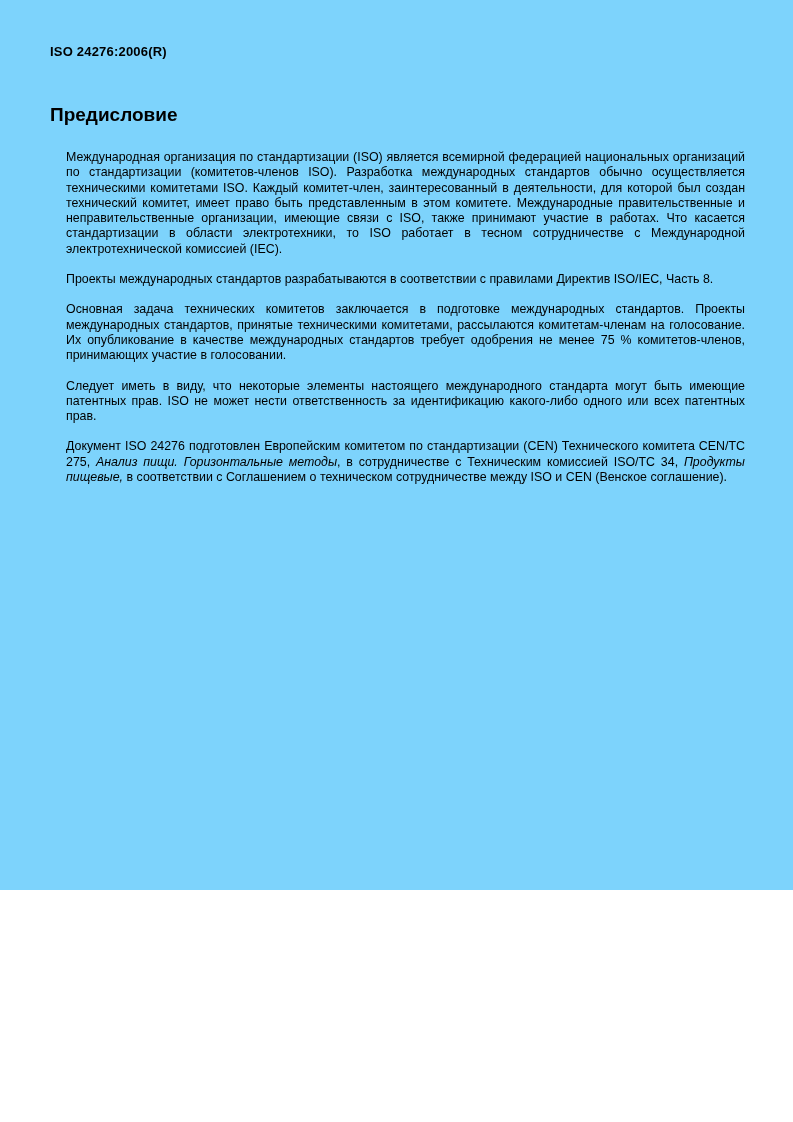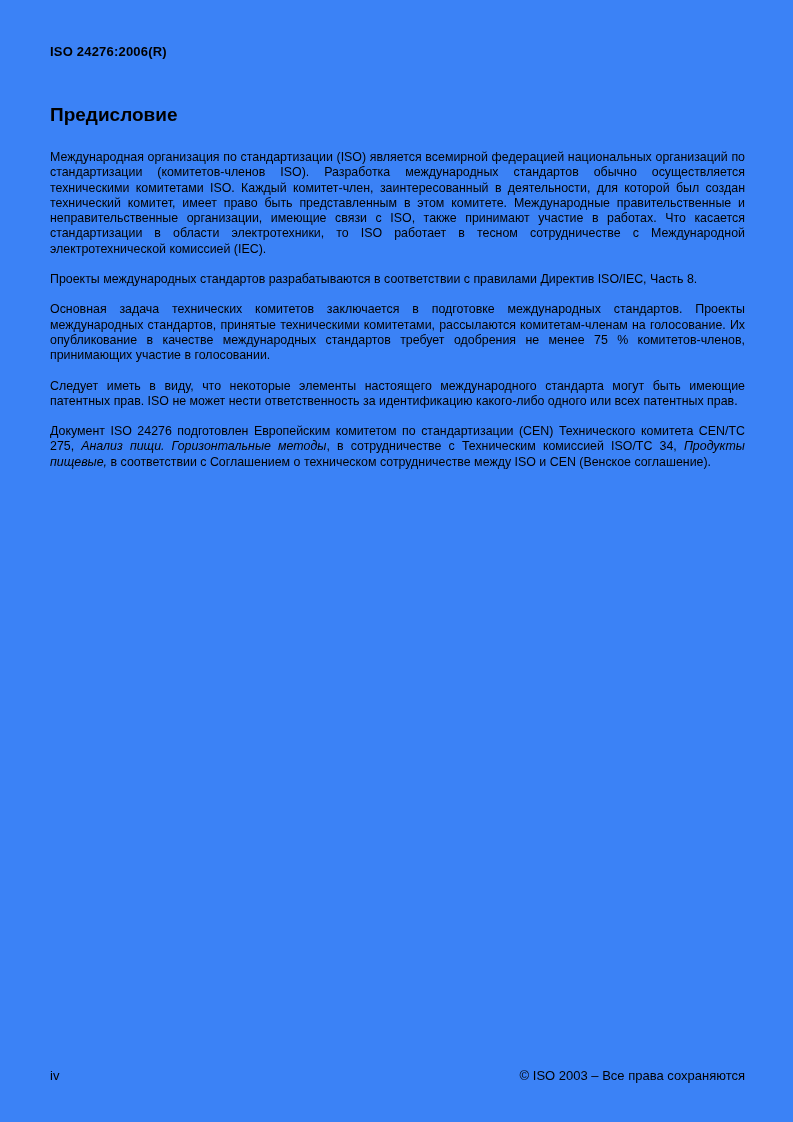--- a/index.html
+++ b/index.html
@@ -3,40 +3,40 @@
 <meta charset="utf-8">
 <style>
   html, body {
     margin: 0;
     padding: 0;
     background: #ffffff;
   }
   .page {
     position: relative;
     width: 793px;
-    height: 1122px;
-    background: #3b82f6;
+    height: 890px;
+    background: #7dd3fc;
     color: #000000;
     font-family: "Liberation Sans", sans-serif;
     box-sizing: border-box;
     padding: 44px 48px 0 50px;
     overflow: hidden;
   }
   .running-header {
     font-size: 13px;
     font-weight: bold;
     letter-spacing: 0.2px;
   }
   .heading {
     margin: 45px 0 0 0;
     font-size: 19px;
     font-weight: bold;
   }
   .body-text p {
-    margin: 0 0 15px 0;
+    margin: 0 0 15px 16px;
     font-size: 12.4px;
     line-height: 15.3px;
     text-align: justify;
   }
   .body-text p.first {
     margin-top: 24px;
   }
   .body-text em {
   }
   .footer {

